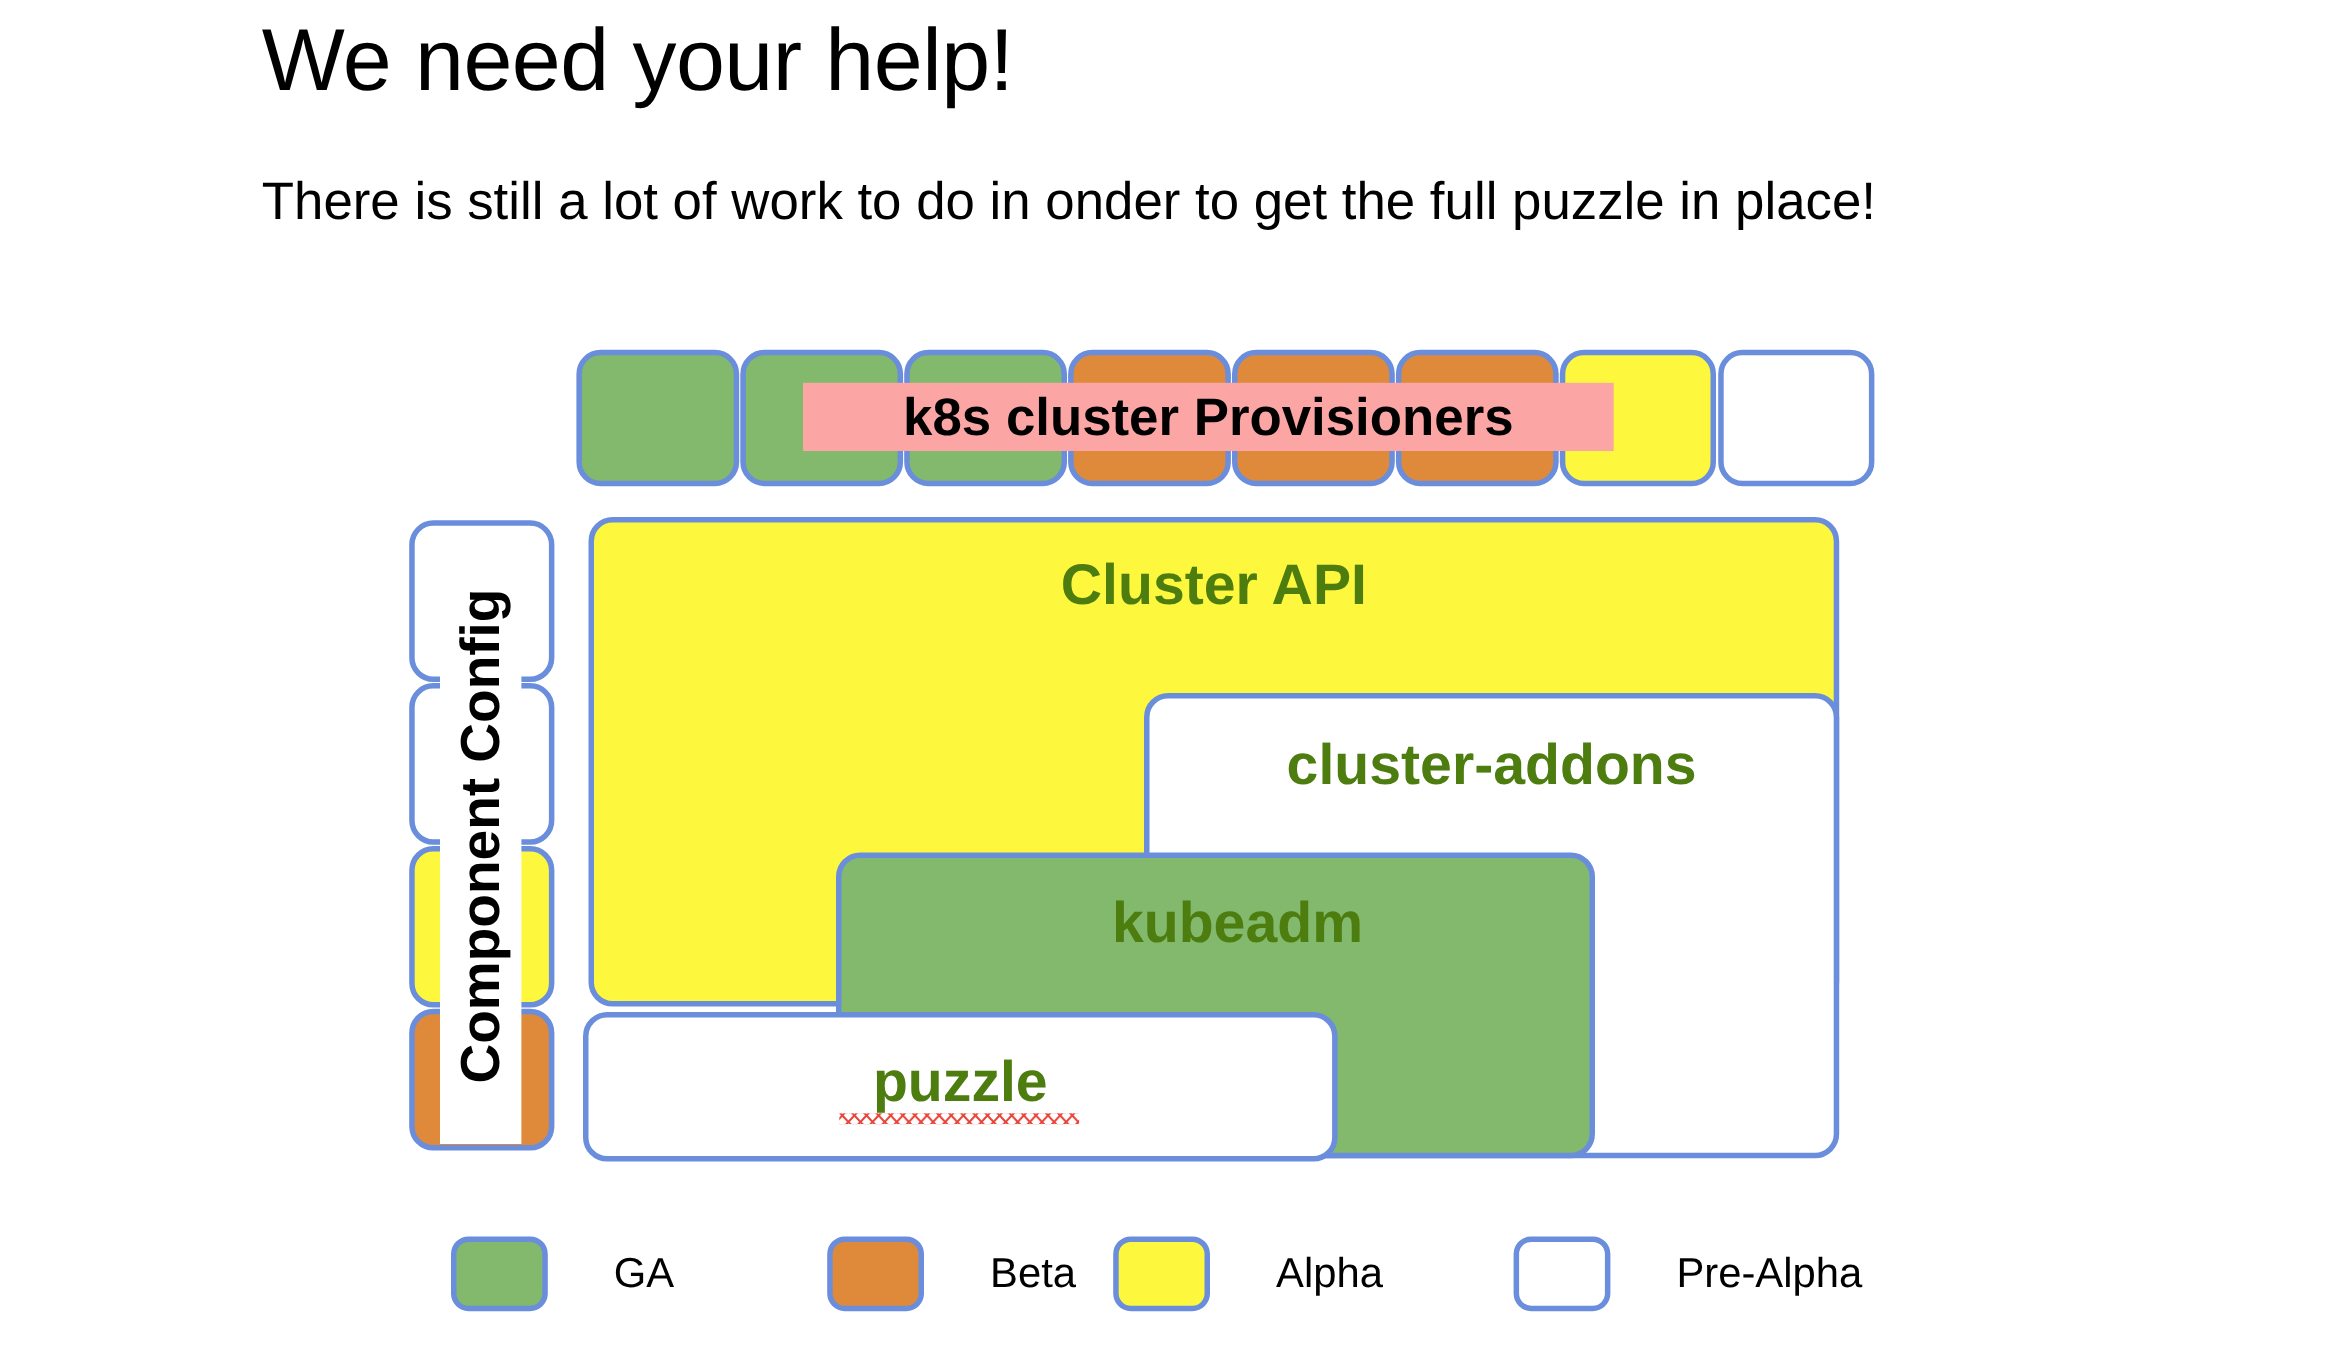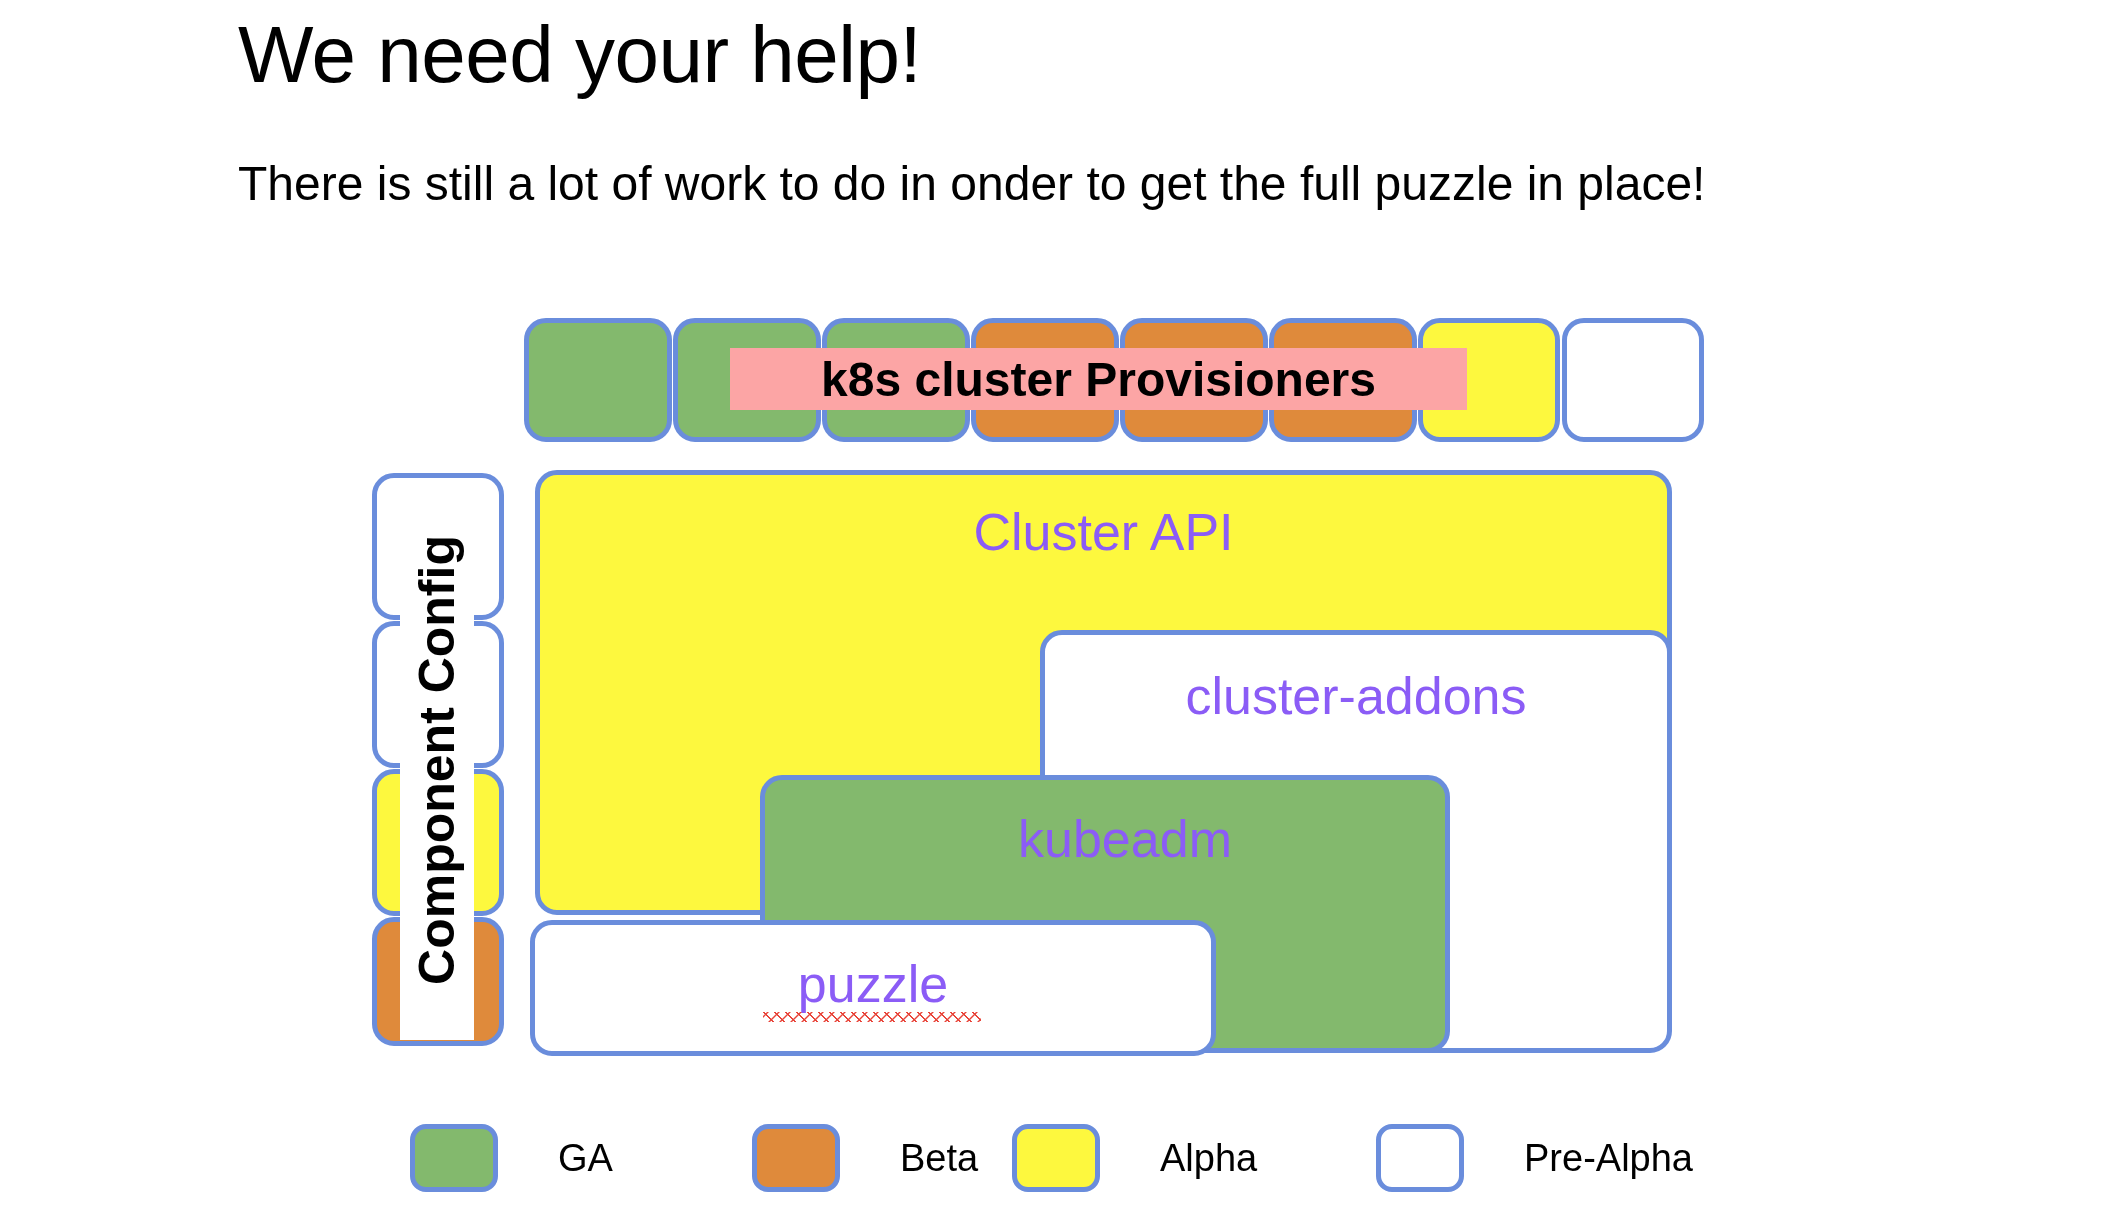--- a/index.html
+++ b/index.html
@@ -66,22 +66,22 @@
     align-items: center;
     justify-content: center;
     font-weight: bold;
     color: #000000;
     white-space: nowrap;
   }
 
   
   .node-caption {
     position: absolute;
-    font-weight: normal;
-    color: #8b5cf6;
+    font-weight: bold;
+    color: #4d7c0f;
     white-space: nowrap;
     text-align: center;
   }
 
   
   .vertical-band {
     position: absolute;
     background: #ffffff;
     display: flex;
     align-items: center;

